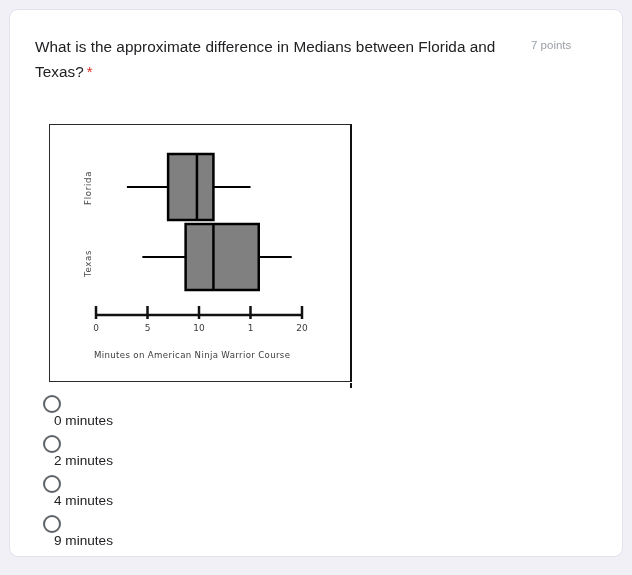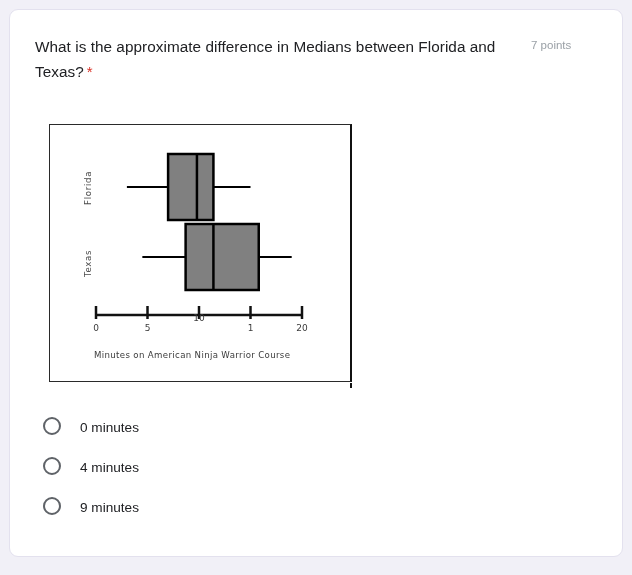--- a/index.html
+++ b/index.html
@@ -112,22 +112,23 @@
 
   
   .options {
     position: absolute;
     left: 25px;
     top: 385px;
     width: 400px;
   }
   .option-row {
     display: flex;
-    align-items: flex-end;
+    align-items: flex-start;
     height: 40px;
+    flex-direction: column;
   }
   .radio {
     width: 18px;
     height: 18px;
     border: 2px solid #5f6368;
     border-radius: 50%;
     box-sizing: border-box;
     flex: 0 0 auto;
     margin-left: 8px;
   }
@@ -162,29 +163,33 @@
           <line x1="149" y1="181" x2="149" y2="194" stroke="#111" stroke-width="2.5"></line>
           <line x1="200.5" y1="181" x2="200.5" y2="194" stroke="#111" stroke-width="2.5"></line>
           <line x1="252" y1="181" x2="252" y2="194" stroke="#111" stroke-width="2.5"></line>
         </g>
     </svg>
     <div class="cat-label" style="left:33px; top:80px;">Florida</div>
     <div class="cat-label" style="left:33px; top:152px;">Texas</div>
     <div class="axis-title">Minutes on American Ninja Warrior Course</div>
   <div class="tick-label" style="left: 46px; top: 198px;">0</div>
       <div class="tick-label" style="left: 97.5px; top: 198px;">5</div>
-      <div class="tick-label" style="left: 149px; top: 188px;">10</div>
+      <div class="tick-label" style="left: 149px; top: 198px;">10</div>
       <div class="tick-label" style="left: 200.5px; top: 198px;">1</div>
       <div class="tick-label" style="left: 252px; top: 198px;">20</div>
     </div>
 
   <div class="options">
     <div class="option-row">
       <span class="radio"></span>
       <span class="option-label">0 minutes</span>
+    </div>
+    <div class="option-row">
+      <span class="radio"></span>
+      <span class="option-label">2 minutes</span>
     </div>
     <div class="option-row">
       <span class="radio"></span>
       <span class="option-label">4 minutes</span>
     </div>
     <div class="option-row">
       <span class="radio"></span>
       <span class="option-label">9 minutes</span>
     </div>
   </div>

